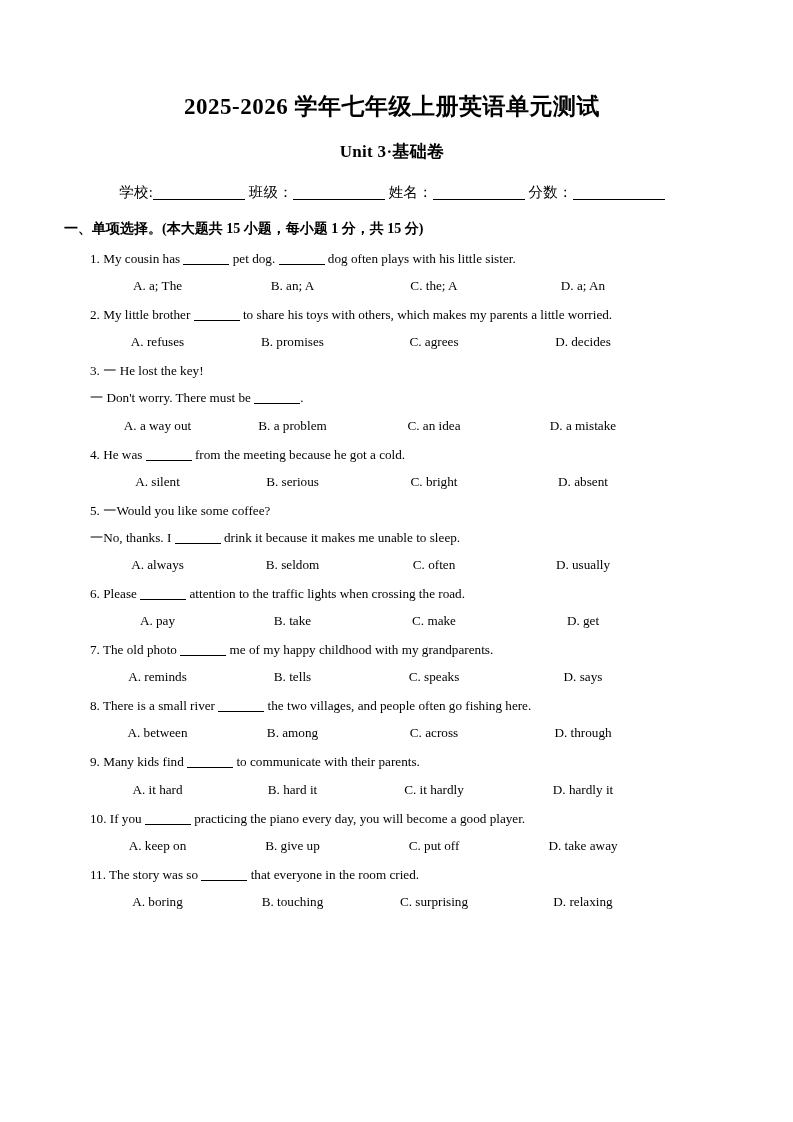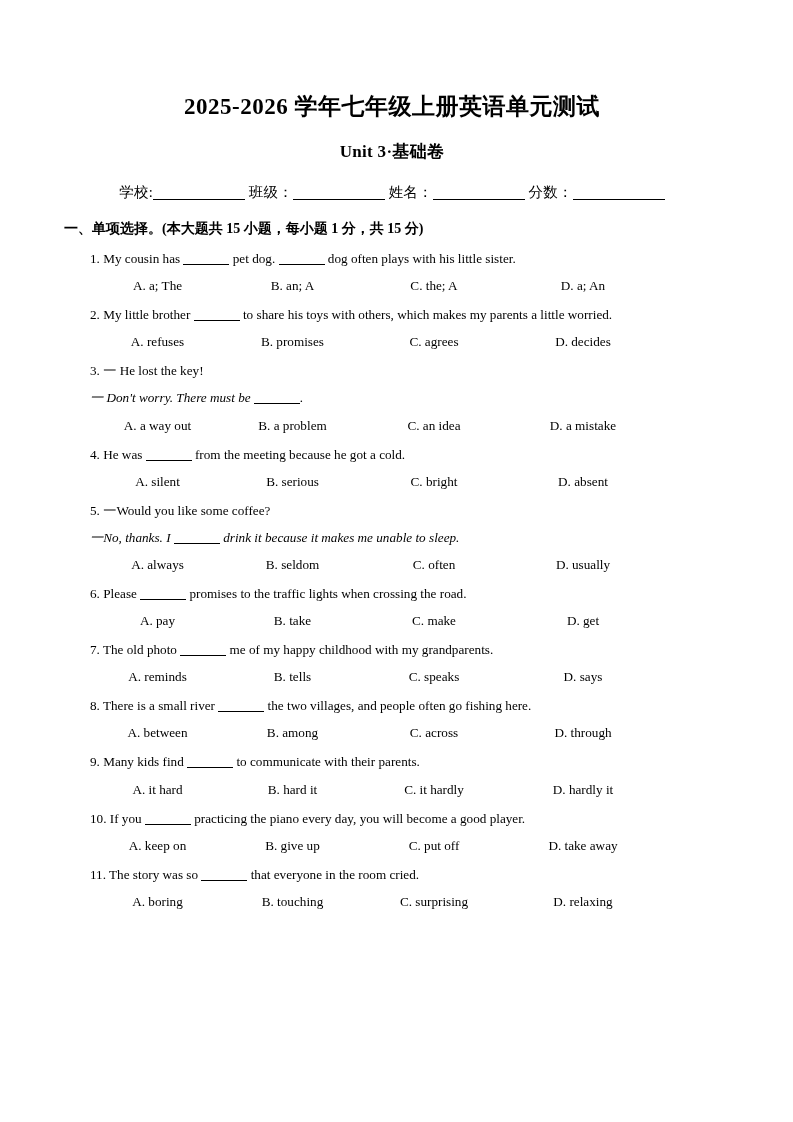--- a/index.html
+++ b/index.html
@@ -64,21 +64,20 @@
     margin: 18px 0 0 0;
     letter-spacing: 0;
   }
   .q {
     font-size: 13.2px;
     margin: 12px 0 0 26px;
     line-height: 1.3;
   }
   .q.sub {
     margin-top: 10px;
-    font-style: italic;
   }
   .opts {
     display: flex;
     font-size: 13.2px;
     margin: 11px 0 0 26px;
   }
   .opts span {
     display: block;
     text-align: center;
   }
@@ -158,21 +157,21 @@
     <span>一No, thanks. I </span><span class="ul"></span><span> drink it because it makes me unable to sleep.</span>
   </div>
   <div class="opts">
     <span class="o1">A. always</span>
     <span class="o2">B. seldom</span>
     <span class="o3">C. often</span>
     <span class="o4">D. usually</span>
   </div>
 
   <div class="q">
-    <span>6. Please </span><span class="ul"></span><span> promises to the traffic lights when crossing the road.</span>
+    <span>6. Please </span><span class="ul"></span><span> attention to the traffic lights when crossing the road.</span>
   </div>
   <div class="opts">
     <span class="o1">A. pay</span>
     <span class="o2">B. take</span>
     <span class="o3">C. make</span>
     <span class="o4">D.  get</span>
   </div>
 
   <div class="q">
     <span>7. The old photo </span><span class="ul"></span><span> me of my happy childhood with my grandparents.</span>

